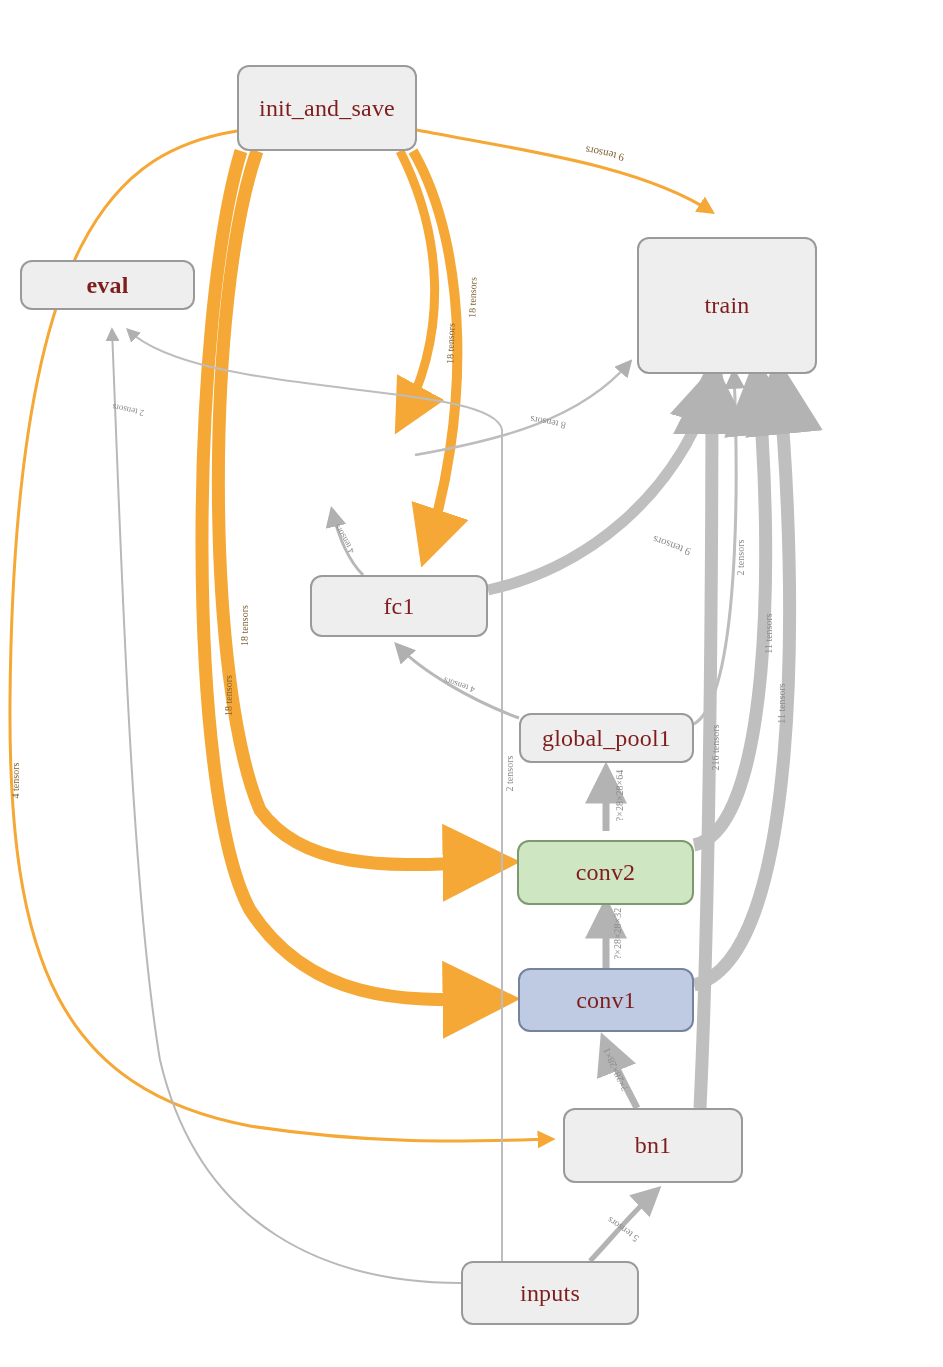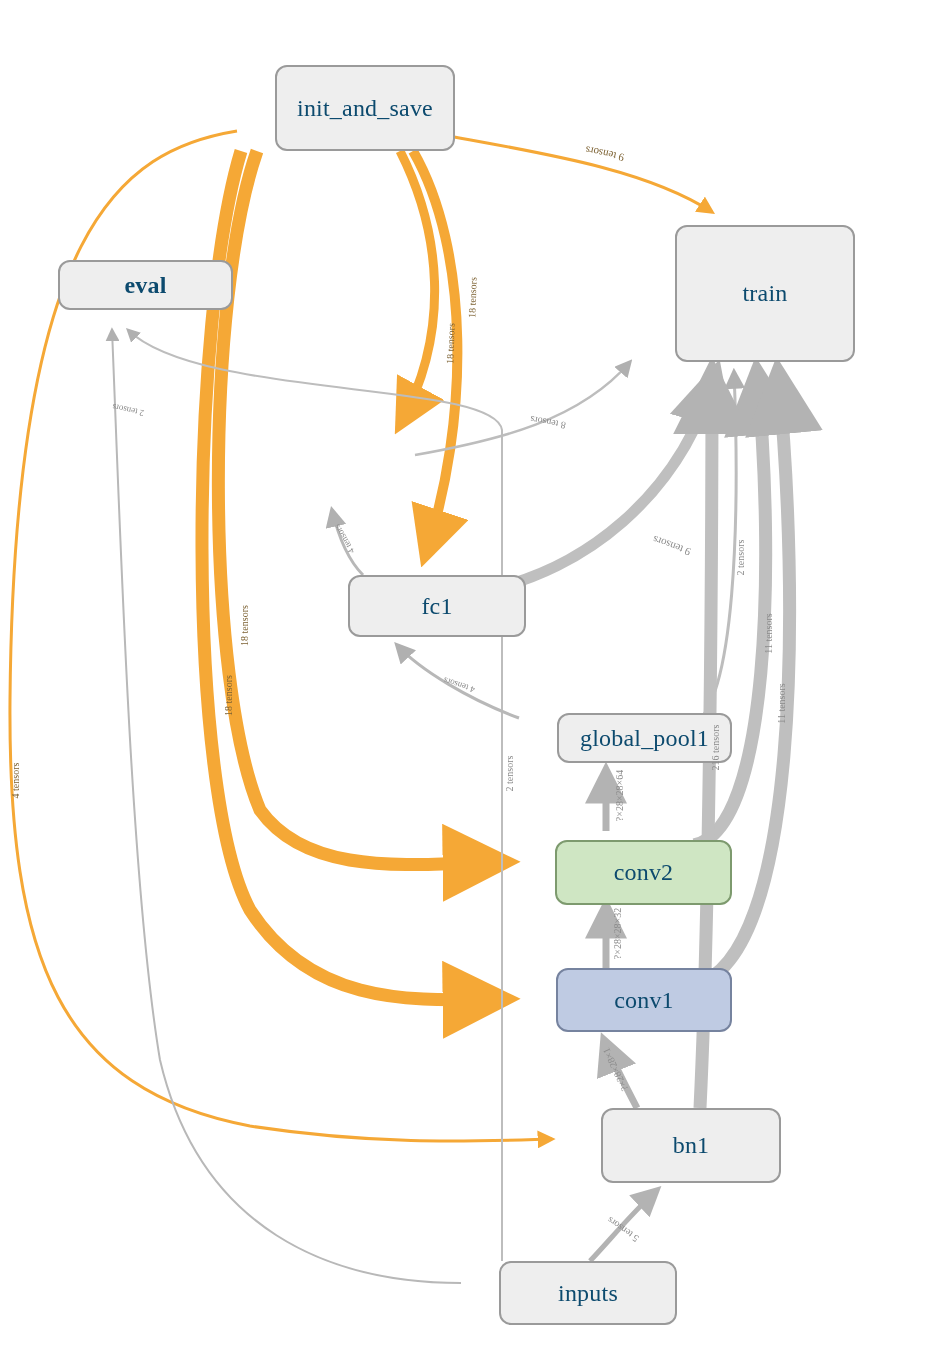--- a/index.html
+++ b/index.html
@@ -27,27 +27,26 @@
   }
   .node {
     position: absolute;
     box-sizing: border-box;
     display: flex;
     align-items: center;
     justify-content: center;
     border-radius: 12px;
     border: 2px solid #9a9a9a;
     background: #eeeeee;
-    color: #0c4a6e;
+    color: #7f1d1d;
     font-family: "Liberation Serif", "DejaVu Serif", serif;
     font-size: 24px;
     letter-spacing: 0.2px;
     z-index: 5;
     user-select: none;
-    margin-left: 38px;
   }
   .node.conv-green {
     background: #cfe6c3;
     border-color: #7d9a6e;
   }
   .node.conv-blue {
     background: #bfcbe3;
     border-color: #76839f;
   }
   .node-label {
@@ -166,21 +165,21 @@
     <g>
       <path d="M 700 1108 C 710 900, 712 560, 712 372" fill="none" stroke="#bfbfbf" stroke-width="13" marker-end="url(#arrow-gray)"></path>
     </g>
 
   </svg>
 
   <div class="node" style="left:237px; top:65px; width:180px; height:86px;">
     <span class="node-label">init_and_save</span>
   </div>
 
-  <div class="node" style="left:637px; top:225px; width:180px; height:137px;">
+  <div class="node" style="left:637px; top:237px; width:180px; height:137px;">
     <span class="node-label">train</span>
   </div>
 
   <div class="node" style="left:20px; top:260px; width:175px; height:50px;font-weight:bold;">
     <span class="node-label">eval</span>
   </div>
 
 
   <div class="node" style="left:310px; top:575px; width:178px; height:62px;">
     <span class="node-label">fc1</span>

